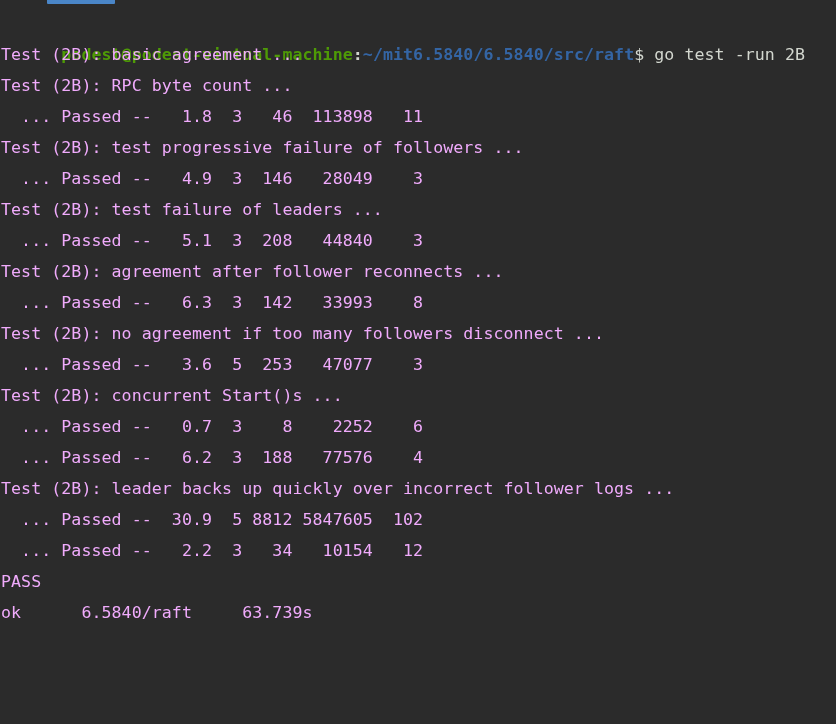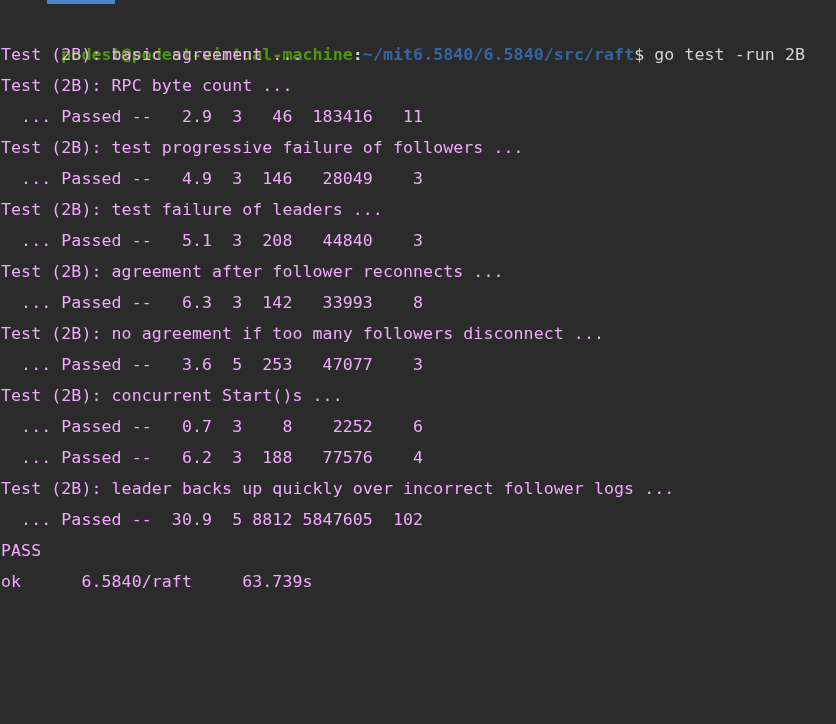--- a/index.html
+++ b/index.html
@@ -59,21 +59,21 @@
 
   <div id="terminal-output">
 
     <div class="term-line">
       <span class="seg seg-user">podest@podest-virtual-machine</span><span class="seg seg-punct">:</span><span class="seg seg-path">~/mit6.5840/6.5840/src/raft</span><span class="seg seg-dollar">$</span><span class="seg seg-cmd"> go test -run 2B</span>
     </div>
 
     <div class="term-line"><span class="seg seg-plain">Test (2B): basic agreement ...</span></div>
 
     <div class="term-line"><span class="seg seg-plain">Test (2B): RPC byte count ...</span></div>
-    <div class="term-line"><span class="seg seg-plain">  ... Passed --   2.9  3   46  183416   11</span></div>
+    <div class="term-line"><span class="seg seg-plain">  ... Passed --   1.8  3   46  113898   11</span></div>
 
     <div class="term-line"><span class="seg seg-plain">Test (2B): test progressive failure of followers ...</span></div>
     <div class="term-line"><span class="seg seg-plain">  ... Passed --   4.9  3  146   28049    3</span></div>
 
     <div class="term-line"><span class="seg seg-plain">Test (2B): test failure of leaders ...</span></div>
     <div class="term-line"><span class="seg seg-plain">  ... Passed --   5.1  3  208   44840    3</span></div>
 
     <div class="term-line"><span class="seg seg-plain">Test (2B): agreement after follower reconnects ...</span></div>
     <div class="term-line"><span class="seg seg-plain">  ... Passed --   6.3  3  142   33993    8</span></div>
 
@@ -81,18 +81,19 @@
     <div class="term-line"><span class="seg seg-plain">  ... Passed --   3.6  5  253   47077    3</span></div>
 
     <div class="term-line"><span class="seg seg-plain">Test (2B): concurrent Start()s ...</span></div>
     <div class="term-line"><span class="seg seg-plain">  ... Passed --   0.7  3    8    2252    6</span></div>
 
     <div class="term-line"><span class="seg seg-plain">  ... Passed --   6.2  3  188   77576    4</span></div>
 
     <div class="term-line"><span class="seg seg-plain">Test (2B): leader backs up quickly over incorrect follower logs ...</span></div>
     <div class="term-line"><span class="seg seg-plain">  ... Passed --  30.9  5 8812 5847605  102</span></div>
 
+    <div class="term-line"><span class="seg seg-plain">  ... Passed --   2.2  3   34   10154   12</span></div>
 
     <div class="term-line"><span class="seg seg-plain">PASS</span></div>
     <div class="term-line"><span class="seg seg-plain">ok  	6.5840/raft	63.739s</span></div>
 
   </div>
 </div>
 
 </body></html>

